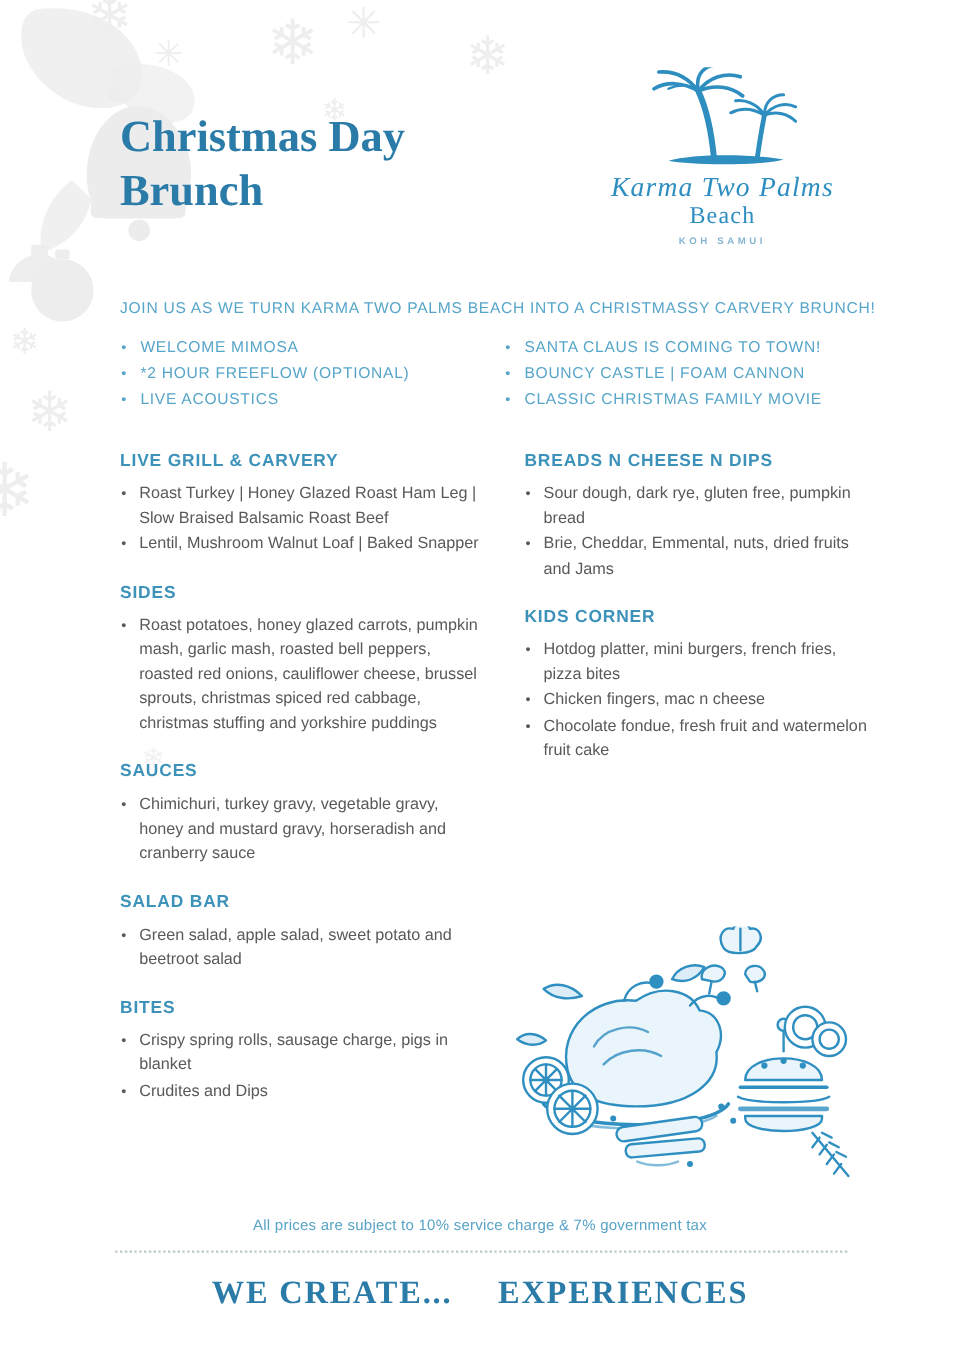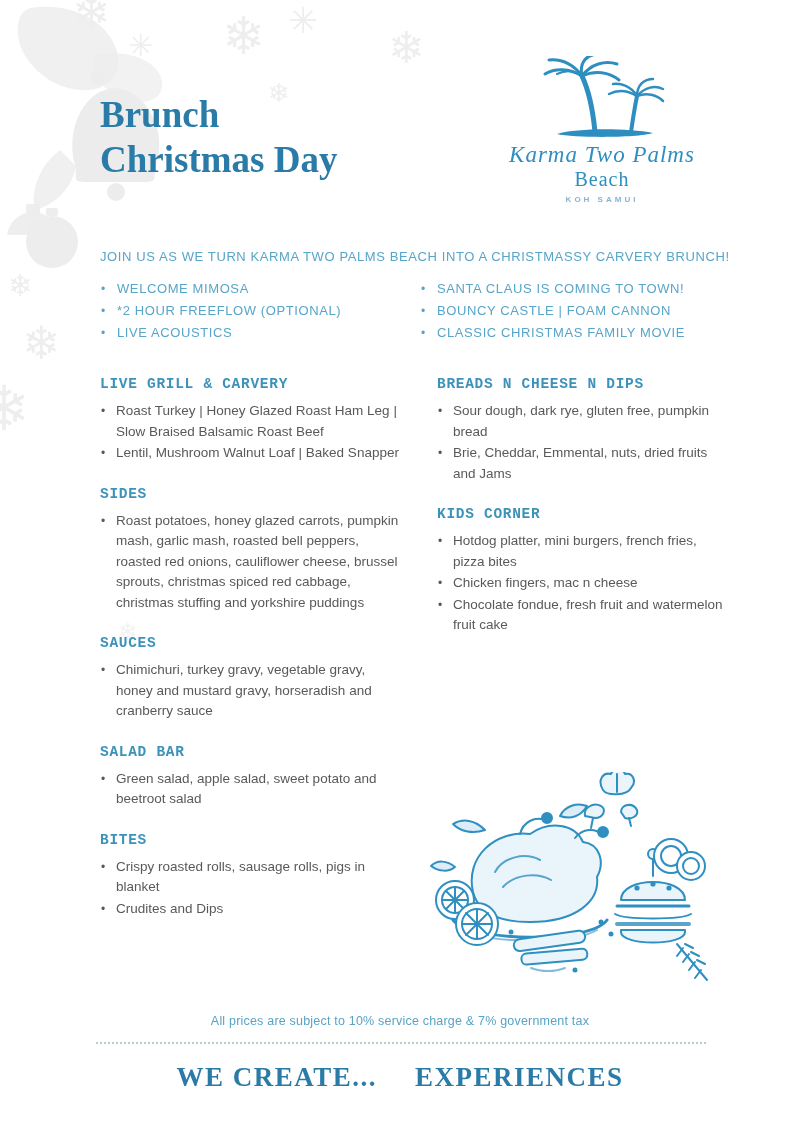--- a/index.html
+++ b/index.html
@@ -74,21 +74,20 @@
 
   
   .menu-col{position:absolute;top:376px;}
   .menu-col.left{left:100px;width:300px;}
   .menu-col.right{left:437px;width:290px;}
   .menu-section{margin-bottom:22px;}
   .menu-section h3{
     margin:0 0 9px 0;
     font-size:14.5px;font-weight:bold;letter-spacing:0.7px;
     color:#3d92ba;
-    font-family:Liberation Mono, monospace;
   }
   .menu-section ul{list-style:none;margin:0;padding:0;}
   .menu-section li{
     position:relative;
     padding-left:16px;
     font-size:13.5px;line-height:20.5px;
     color:#58595b;
     margin-bottom:1px;
   }
   .menu-section li::before{
@@ -146,22 +145,22 @@
   <div class="decor flake" style="left:-22px;top:372px;font-size:62px;">❄</div>
   <div class="decor" style="left:22px;top:206px;">
     <svg width="60" height="64" viewBox="0 0 60 64" fill="#ededed">
       <rect x="24" y="2" width="12" height="8" rx="2"></rect>
       <circle cx="30" cy="36" r="26"></circle>
     </svg>
   </div>
   <div class="decor flake" style="left:118px;top:618px;font-size:24px;color:#f2f2f2;">❄</div>
 
   <div class="title">
+    <div>Christmas Day</div>
     <div>Brunch</div>
-    <div>Christmas Day</div>
   </div>
 
   <div class="logo">
     <svg class="logo-palms" width="150" height="82" viewBox="0 0 150 82">
       <g stroke="#2e8ec0" fill="none" stroke-linecap="round">
         <path d="M68 76 C66 55 62 35 55 20" stroke-width="5"></path>
         <path d="M55 20 C42 12 28 12 18 18" stroke-width="3"></path>
         <path d="M55 20 C46 8 34 3 22 4" stroke-width="3"></path>
         <path d="M55 20 C52 6 60 -2 72 -2" stroke-width="3"></path>
         <path d="M55 20 C64 8 78 4 90 8" stroke-width="3"></path>
@@ -222,21 +221,21 @@
     </div>
     <div class="menu-section">
       <h3>SALAD BAR</h3>
       <ul>
         <li>Green salad, apple salad, sweet potato and beetroot salad</li>
       </ul>
     </div>
     <div class="menu-section">
       <h3>BITES</h3>
       <ul>
-        <li>Crispy roasted rolls, sausage rolls, pigs in blanket</li>
+        <li>Crispy spring rolls, sausage charge, pigs in blanket</li>
         <li>Crudites and Dips</li>
       </ul>
     </div>
   </div>
 
   <div class="menu-col right">
     <div class="menu-section">
       <h3>BREADS N CHEESE N DIPS</h3>
       <ul>
         <li>Sour dough, dark rye, gluten free, pumpkin bread</li>

